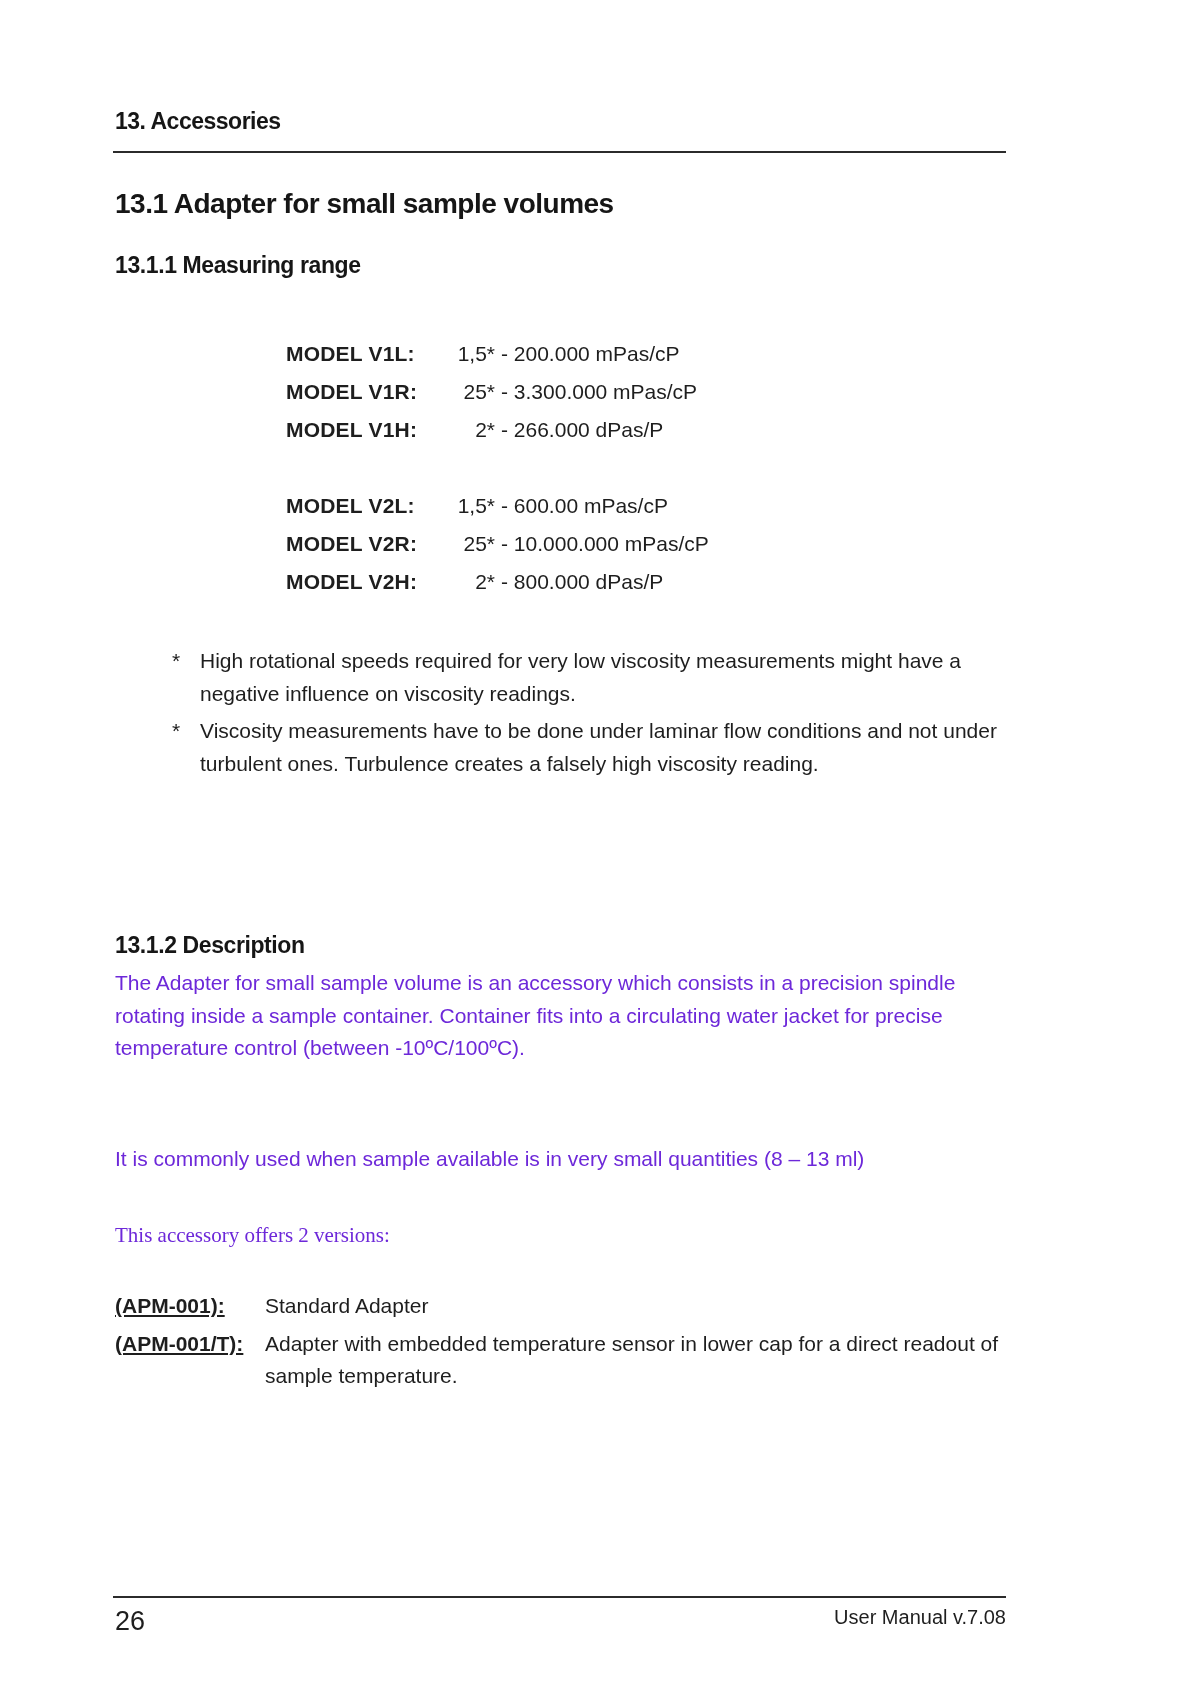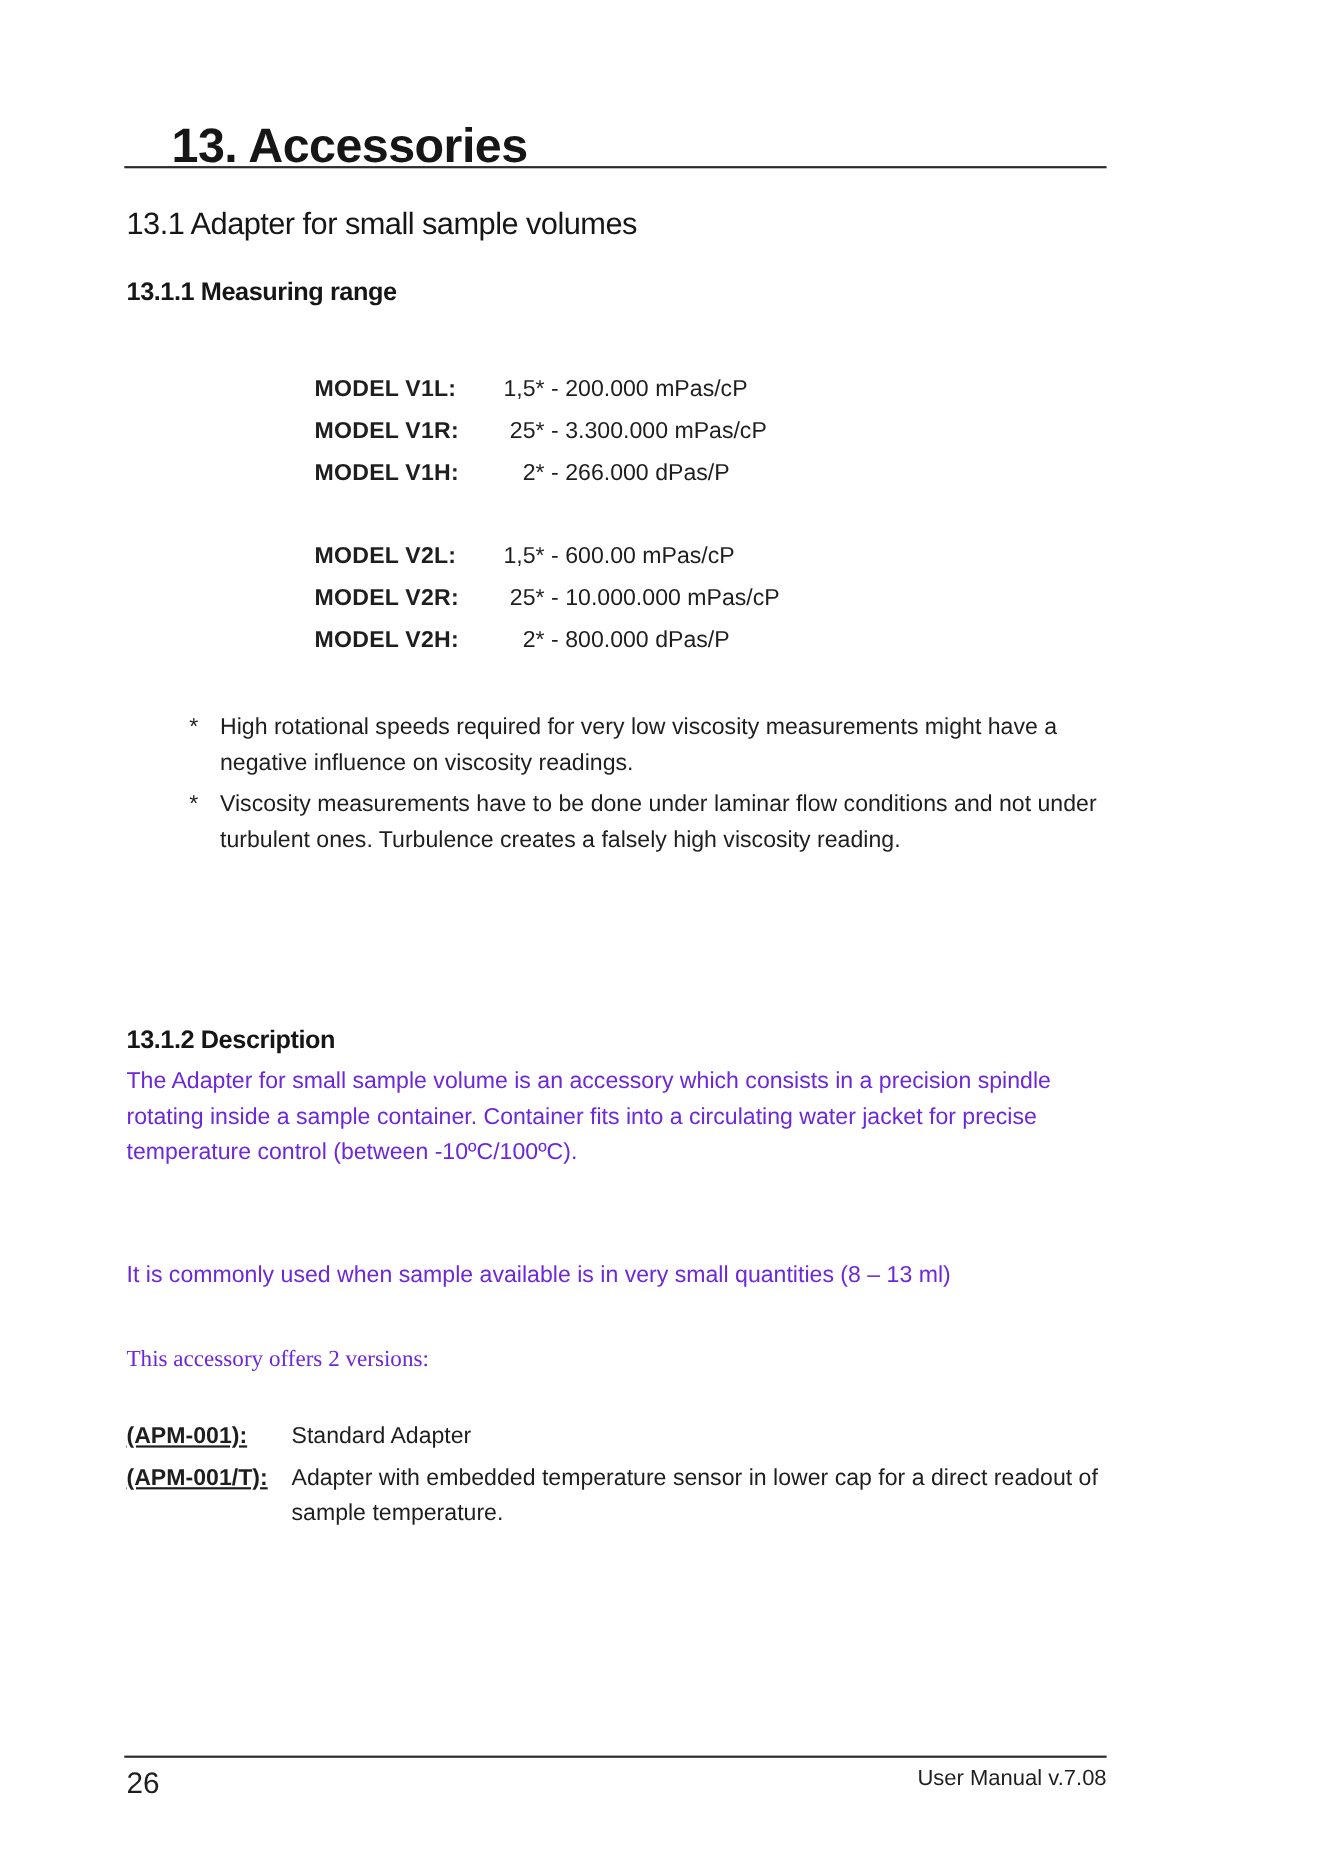--- a/index.html
+++ b/index.html
@@ -18,36 +18,35 @@
     .page {
       position: absolute;
       left: 0; top: 0;
       width: 1200px; height: 1697px;
     }
     .h1 {
       position: absolute;
       left: 115px; top: 108px;
       font-family: "Liberation Sans", sans-serif;
       font-weight: bold;
-      font-size: 44px;
+      font-size: 23px;
       letter-spacing: -0.5px;
       color: #161616;
       white-space: nowrap;
-      margin-left: 41px;
     }
     .h1-rule {
       position: absolute;
       left: 113px; top: 151px;
       width: 893px; height: 2px;
       background: #2b2b2b;
     }
     .h2 {
       position: absolute;
       left: 115px; top: 188px;
-      font-weight: normal;
+      font-weight: bold;
       font-size: 28px;
       letter-spacing: -0.5px;
       color: #161616;
       white-space: nowrap;
     }
     .h3 {
       position: absolute;
       left: 115px;
       font-weight: bold;
       font-size: 23px;

